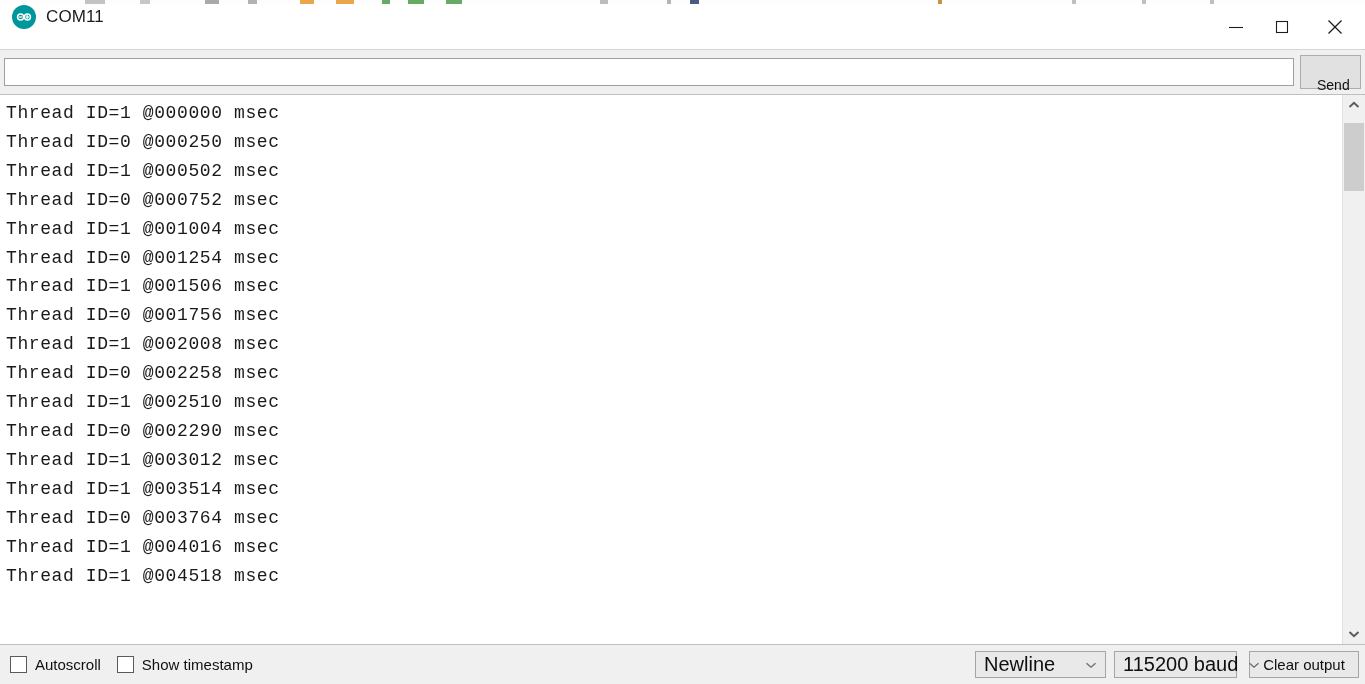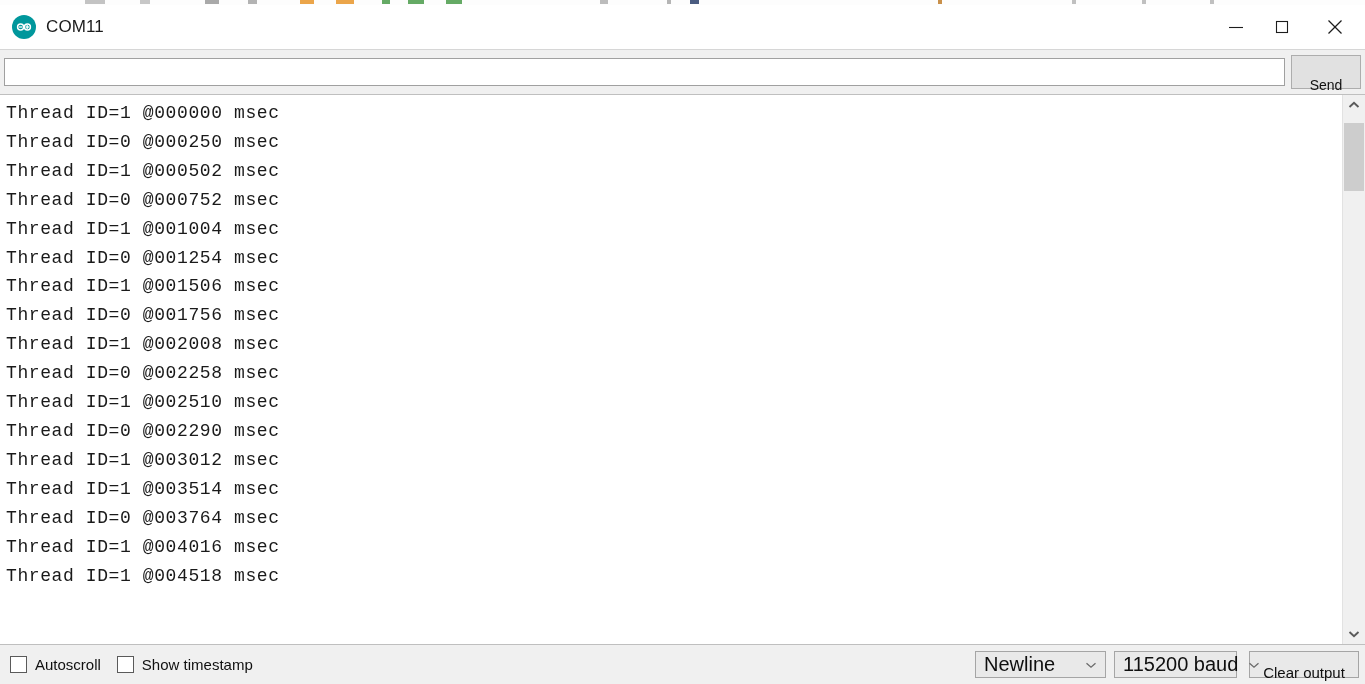--- a/index.html
+++ b/index.html
@@ -44,21 +44,21 @@
   }
 
   
   .titlebar {
     position: relative;
     z-index: 2;
     height: 44px;
     margin-top: 5px;
     background: #ffffff;
     display: flex;
-    align-items: center;
+    align-items: flex-start;
     flex: 0 0 auto;
   }
   .title-left {
     display: flex;
     align-items: center;
     padding-left: 12px;
     gap: 10px;
   }
   .arduino-logo {
     width: 24px;
@@ -119,21 +119,21 @@
     box-sizing: border-box;
     font-family: "Liberation Sans", sans-serif;
     font-size: 13px;
     color: #111;
     padding: 0 4px;
     outline: none;
     border-radius: 0;
   }
   .send-btn {
     flex: 0 0 auto;
-    width: 70px;
+    width: 61px;
     height: 28px;
     background: #e1e1e1;
     border: 1px solid #adadad;
     box-sizing: border-box;
     font-family: "Liberation Sans", sans-serif;
     font-size: 14px;
     color: #111;
     line-height: 26px;
     cursor: default;
     padding: 16px;
@@ -265,21 +265,21 @@
   .clear-btn {
     height: 27px;
     min-width: 110px;
     background: #e9e9e9;
     border: 1px solid #a5a5a5;
     box-sizing: border-box;
     font-family: "Liberation Sans", sans-serif;
     font-size: 15px;
     color: #0f0f0f;
     margin-left: 12px;
-    padding: 8px 12px;
+    padding: 0 12px;
     line-height: 25px;
     text-align: center;
     cursor: default;
     flex: 0 0 auto;
   }
 </style>
 </head>
 <body>
 
 <div id="app">

